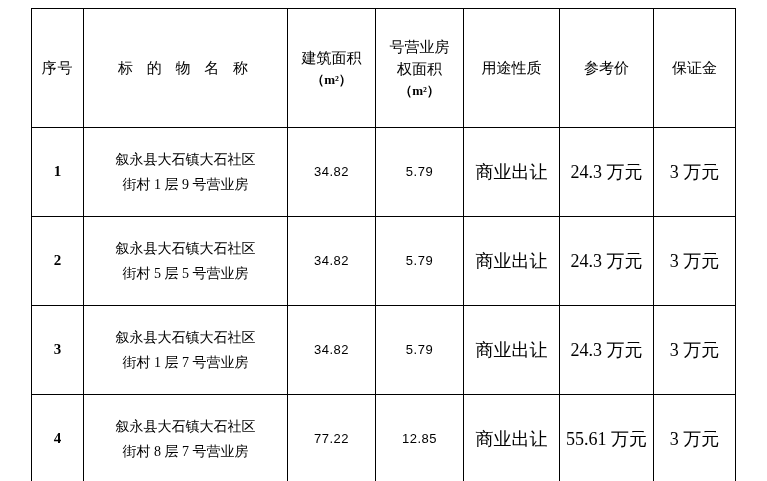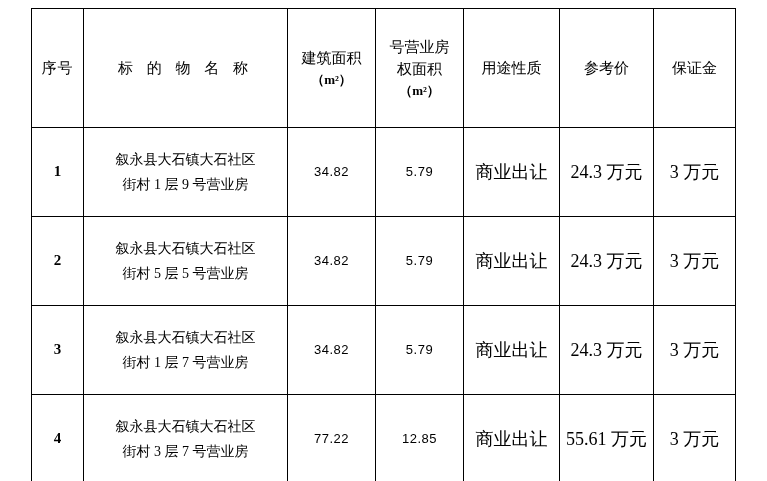--- a/index.html
+++ b/index.html
@@ -155,21 +155,21 @@
         <td class="num">34.82</td>
         <td class="num">5.79</td>
         <td class="use">商业出让</td>
         <td class="price">24.3 万元</td>
         <td class="deposit">3 万元</td>
       </tr>
       <tr>
         <td class="seq">4</td>
         <td class="name">
           <div class="nowrap">叙永县大石镇大石社区</div>
-          <div class="nowrap">街村 3 层 7 号营业房</div>
+          <div class="nowrap">街村 8 层 7 号营业房</div>
         </td>
         <td class="num">77.22</td>
         <td class="num">12.85</td>
         <td class="use">商业出让</td>
         <td class="price">55.61 万元</td>
         <td class="deposit">3 万元</td>
       </tr>
     </tbody>
   </table>
 

